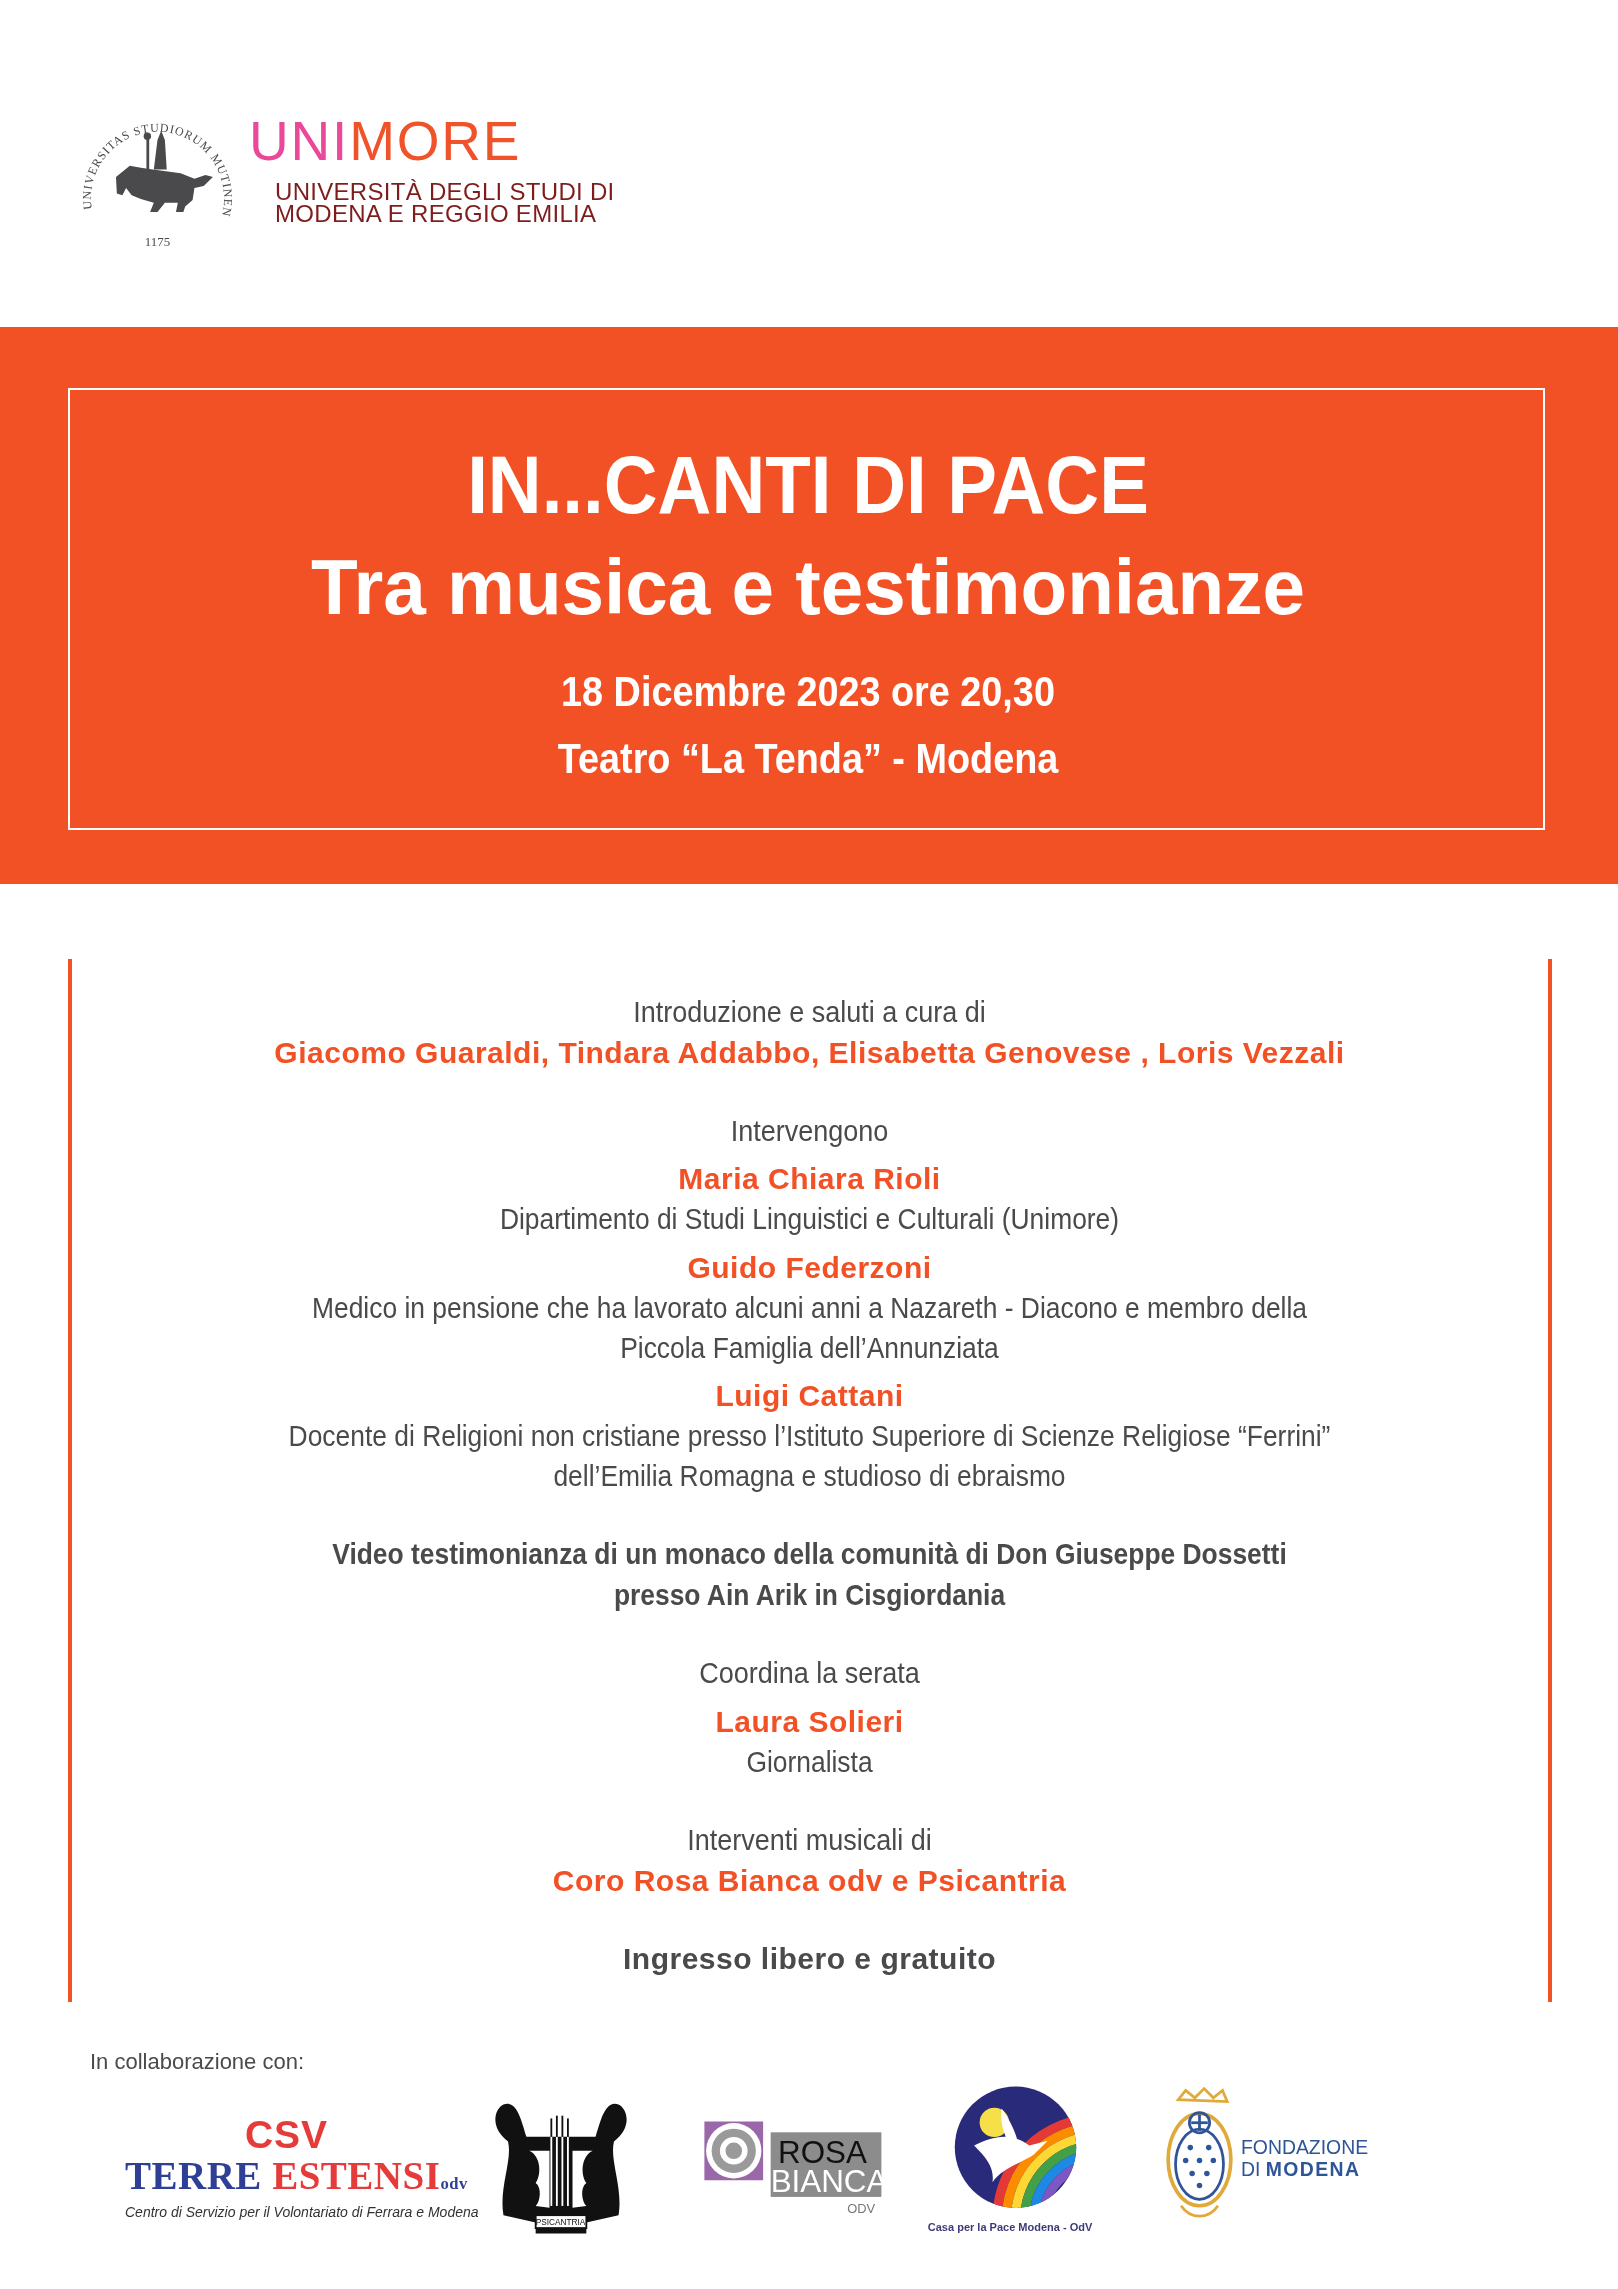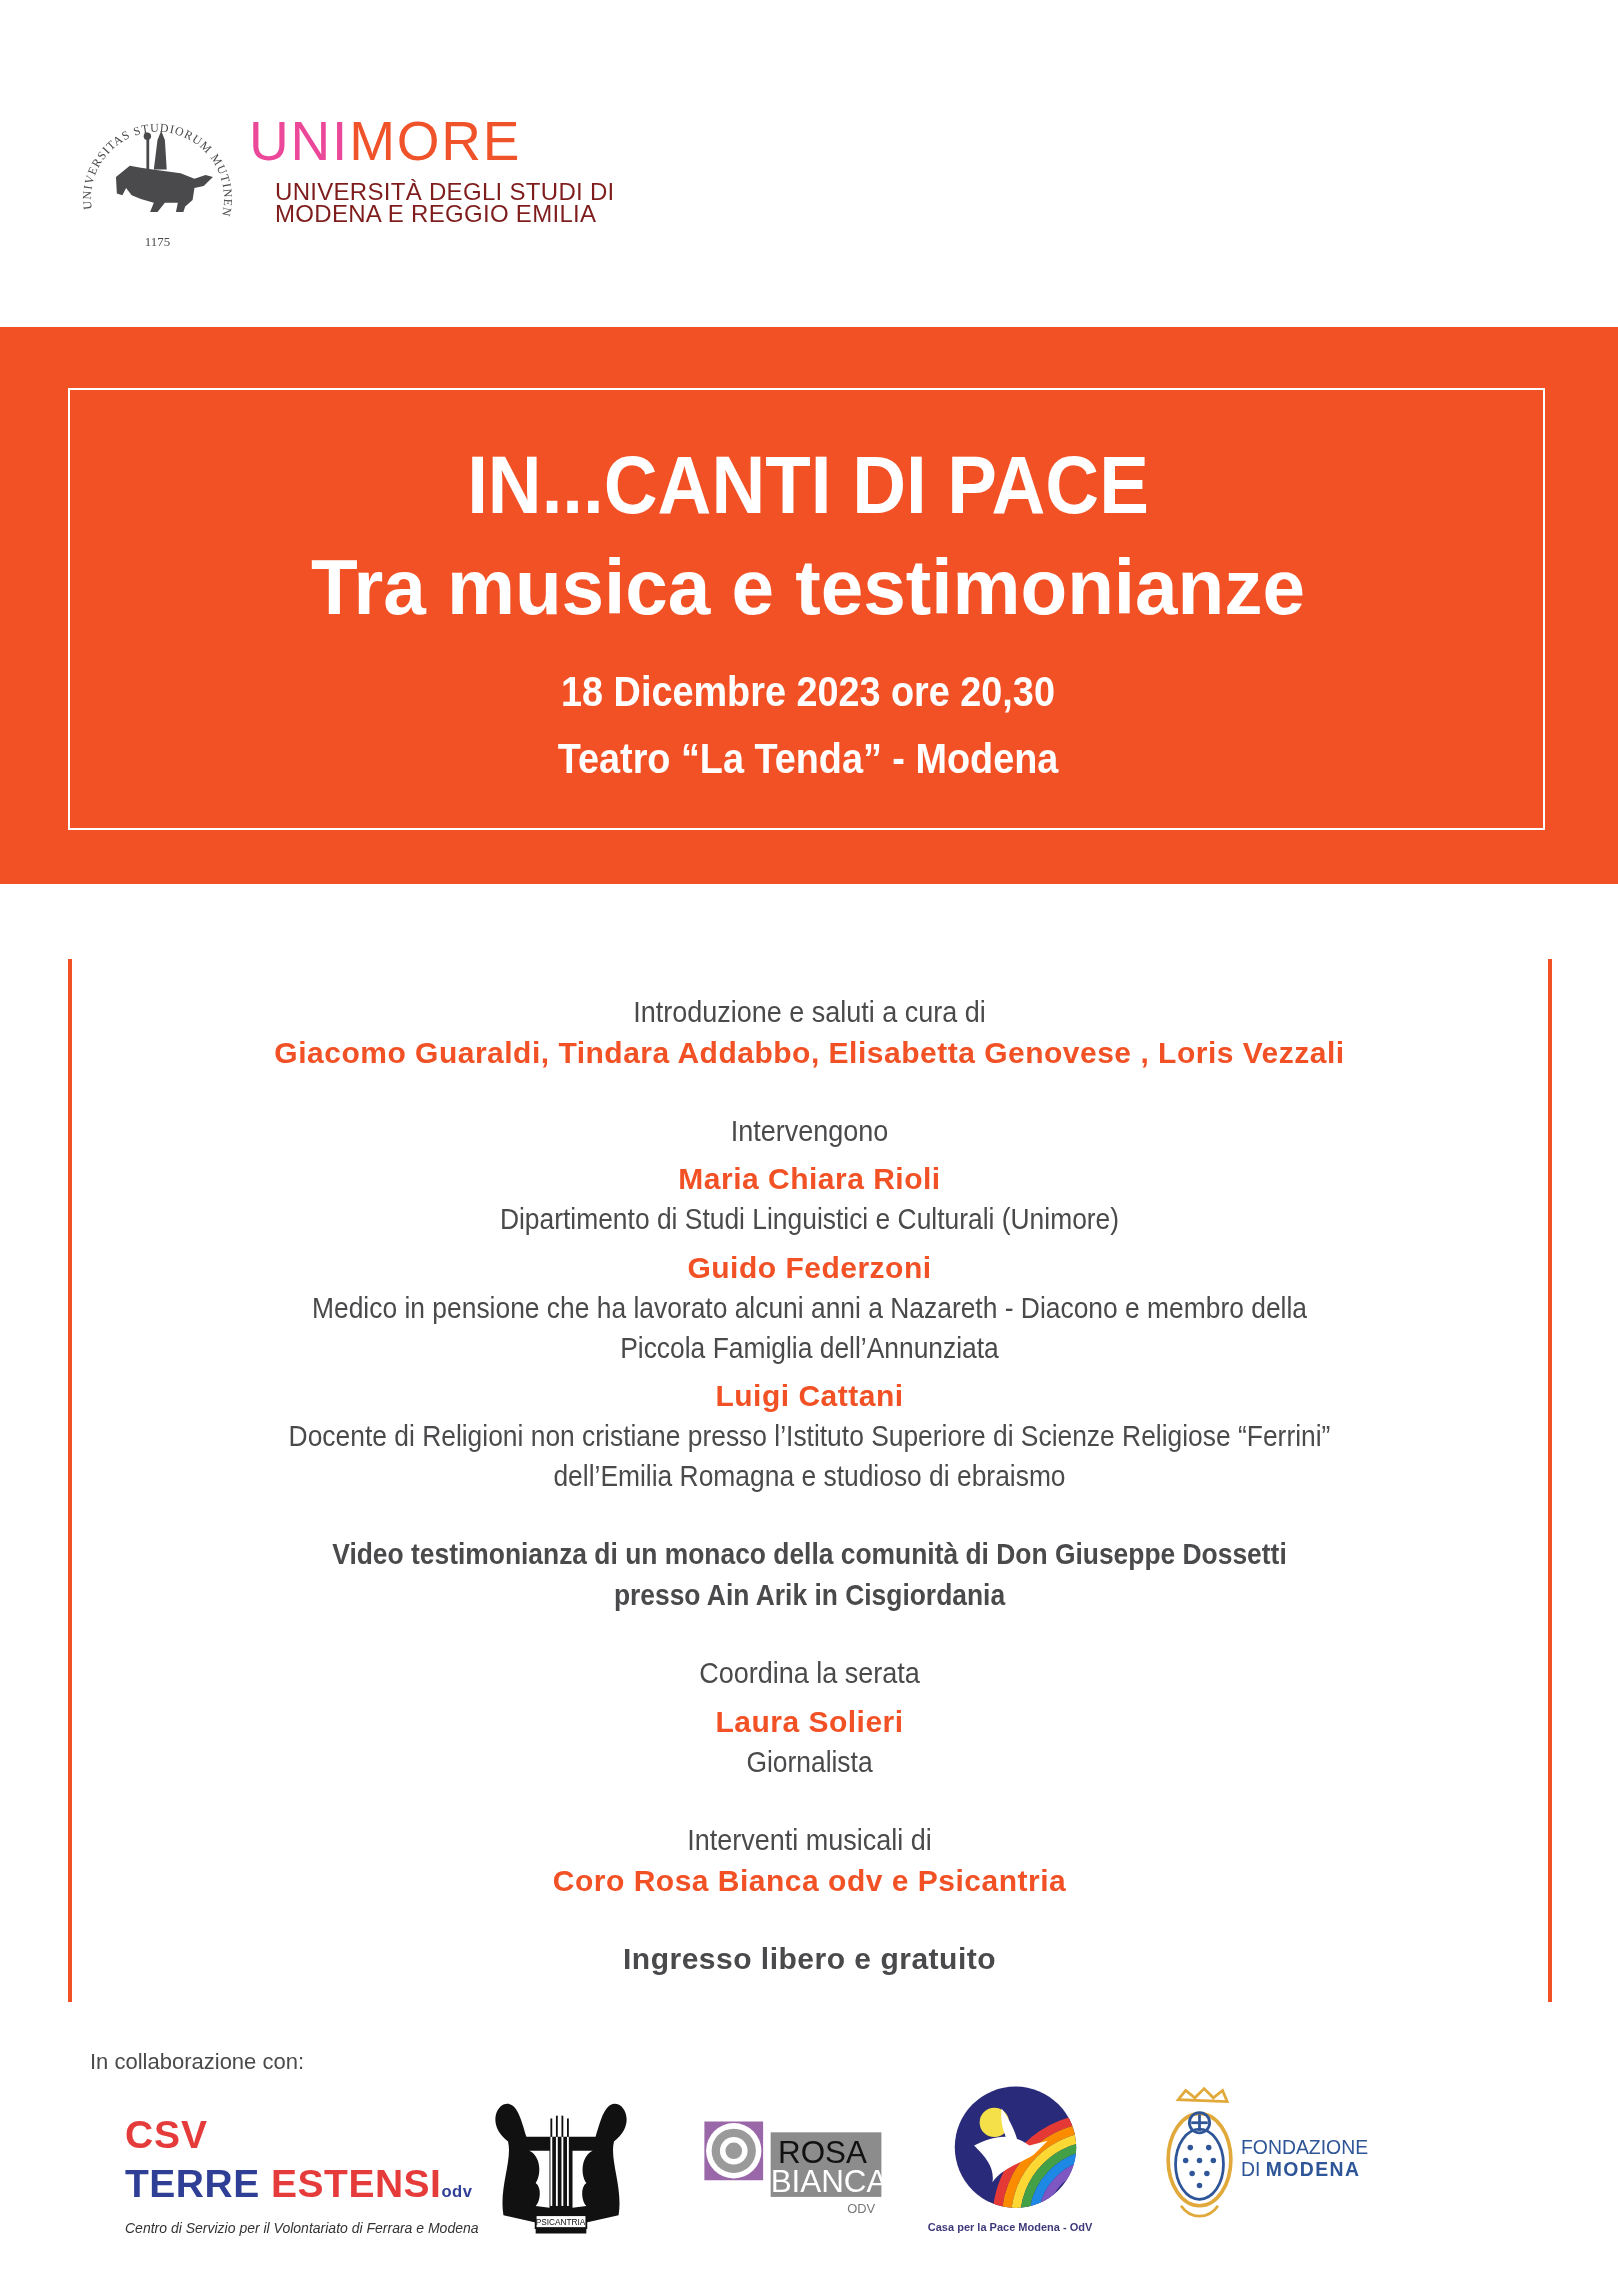--- a/index.html
+++ b/index.html
@@ -36,23 +36,23 @@
     .lbl { font-size: 30px; line-height: 41px; color: #4a4a4c; transform: scaleX(0.9); }
     .name { font-size: 30px; line-height: 41px; color: #f25125; font-weight: 700; transform: scaleX(1.0); letter-spacing: 0.5px; }
     .desc { font-size: 30px; line-height: 40px; color: #4a4a4c; transform: scaleX(0.88); }
     .sect { margin-top: 37px; }
     .gap8 { margin-top: 7.4px; }
     .free { font-size: 30px; line-height: 41px; color: #4a4a4c; font-weight: 700; letter-spacing: 0.5px; }
 
     
     .collab { left: 90px; top: 2049px; font-size: 22px; color: #4a4a4c; text-align: right; }
     .logo { position: absolute; }
-    .csv { left: 125px; top: 2114px; width: 323px; height: 102px; }
+    .csv { left: 125px; top: 2114px; width: 323px; height: 102px; text-align: center; }
     .csv .l1 { font-size: 39px; font-weight: 700; color: #e63b3b; line-height: 41px; letter-spacing: 0.9px; }
-    .csv .l2 { font-size: 39px; font-weight: 700; line-height: 57px; letter-spacing: 0.5px; white-space: nowrap; }
+    .csv .l2 { font-size: 39px; font-weight: 700; line-height: 41px; letter-spacing: 0.5px; white-space: nowrap; font-family: Liberation Serif, serif; }
     .csv .l2 .b { color: #2f3f96; }
     .csv .l2 .r { color: #e63b3b; }
     .csv .l2 .odv { color: #2f3f96; font-size: 16.6px; }
     .csv .l3 { font-size: 14px; font-style: italic; color: #333; white-space: nowrap; }
 
     .lyre { left: 485px; top: 2086px; width: 152px; height: 157px; }
     .rosa { left: 683px; top: 2100px; width: 203px; height: 120px; }
     .casa { left: 937px; top: 2081px; width: 157px; height: 185px; }
     .casa-caption { position: absolute; left: -9.2px; top: 140px; width: 175px; font-size: 11px; font-weight: 700; color: #3e3a7a; text-align: left; white-space: nowrap; }
     .fond { left: 1158px; top: 2081px; width: 203px; height: 148px; }

